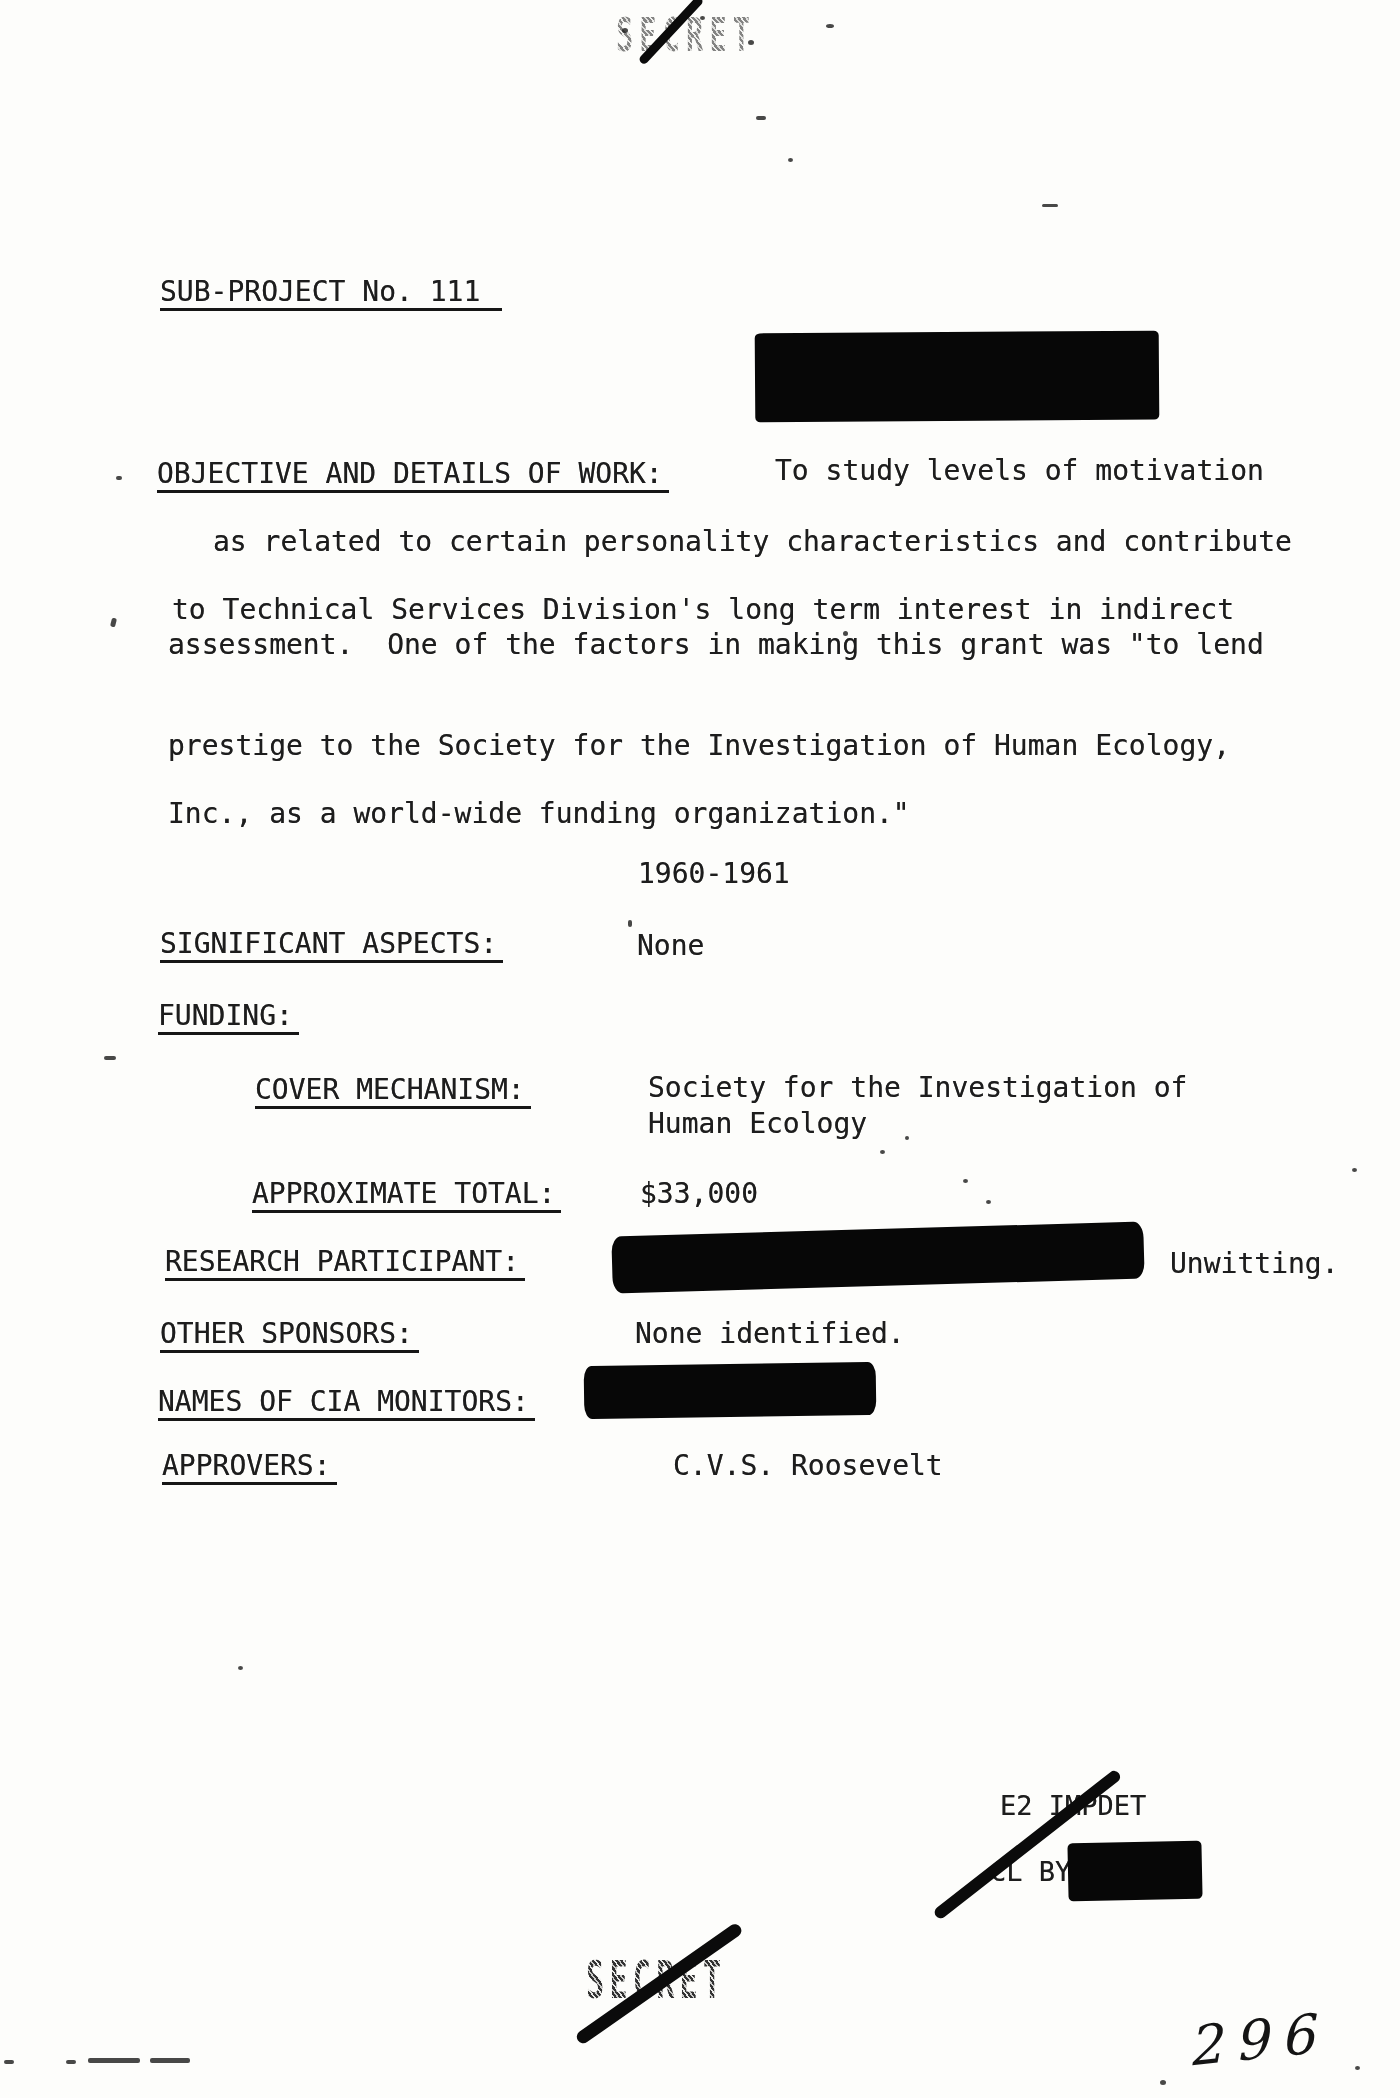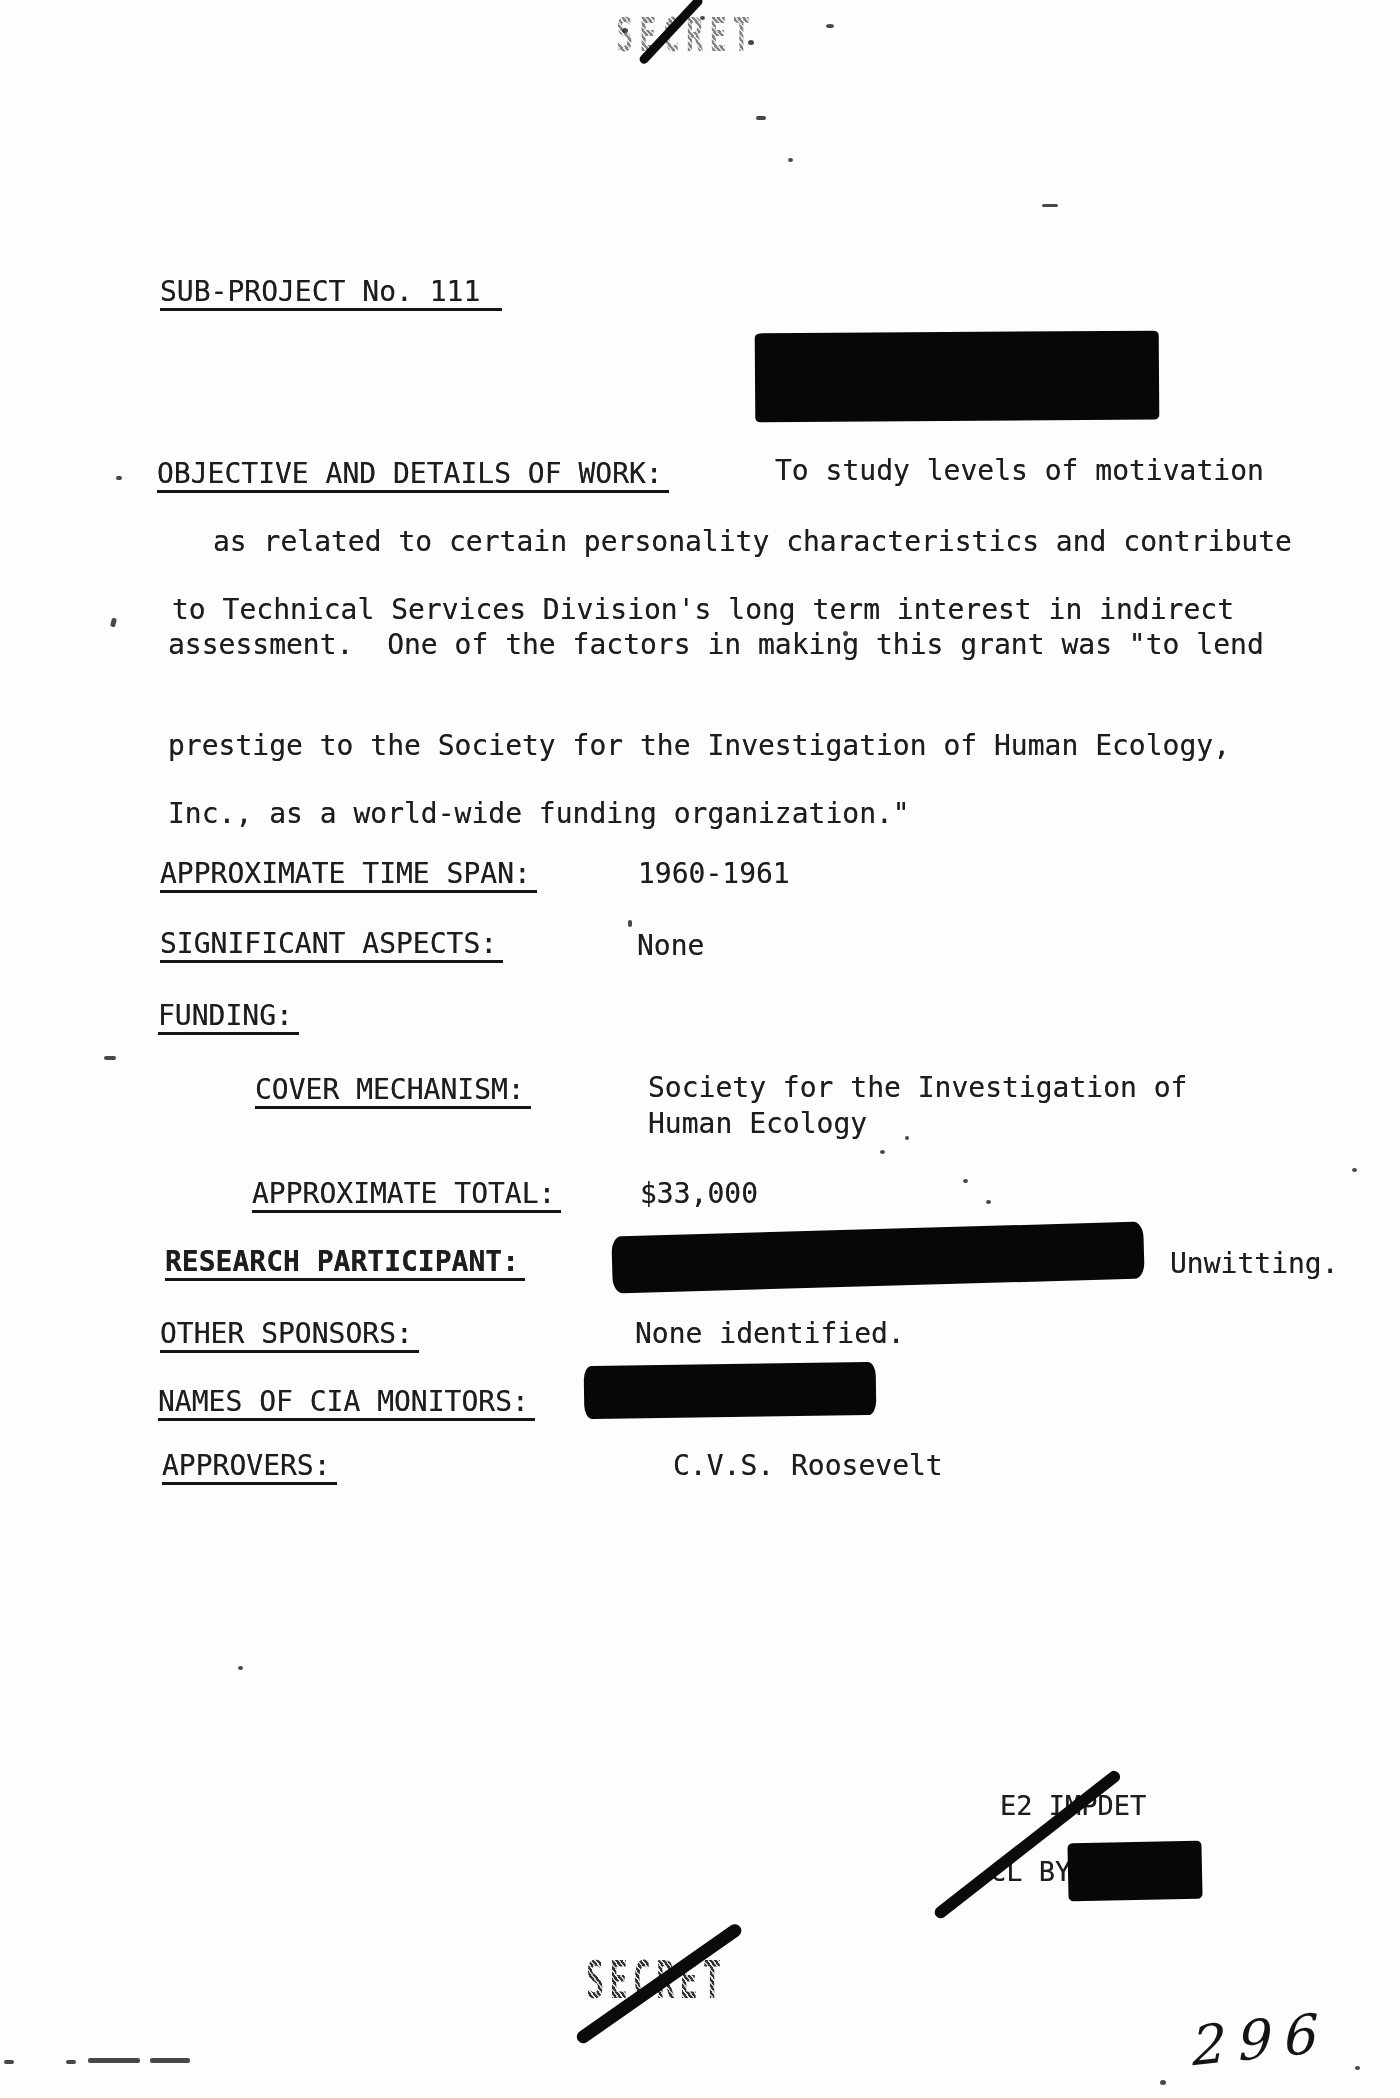--- a/index.html
+++ b/index.html
@@ -85,36 +85,35 @@
   <div class="redact" style="left:755px; top:332px; width:404px; height:89px; border-radius:5px; transform:rotate(-0.4deg);"></div>
 
   <div class="txt" style="left:157px; top:458px;"><span class="lbl">OBJECTIVE AND DETAILS OF WORK:</span></div>
   <div class="txt" style="left:775px; top:455px;">To study levels of motivation</div>
   <div class="txt" style="left:170px; top:526px;margin-left:43px;">as related to certain personality characteristics and contribute</div>
   <div class="txt" style="left:172px; top:594px;">to Technical Services Division's long term interest in indirect</div>
   <div class="txt" style="left:168px; top:629px;">assessment.  One of the factors in making this grant was "to lend</div>
   <div class="txt" style="left:168px; top:730px;">prestige to the Society for the Investigation of Human Ecology,</div>
   <div class="txt" style="left:168px; top:798px;">Inc., as a world-wide funding organization."</div>
 
-  <div class="txt" style="left:160px; top:858px;"><span class="lbl">APPROXIMATE TIME SPAN:</span></div>
   <div class="txt" style="left:638px; top:858px;">1960-1961</div>
 
   <div class="txt" style="left:160px; top:928px;"><span class="lbl">SIGNIFICANT ASPECTS:</span></div>
   <div class="txt" style="left:637px; top:930px;">None</div>
 
   <div class="txt" style="left:158px; top:1000px;"><span class="lbl">FUNDING:</span></div>
 
   <div class="txt" style="left:255px; top:1074px;"><span class="lbl">COVER MECHANISM:</span></div>
   <div class="txt" style="left:648px; top:1072px;">Society for the Investigation of</div>
   <div class="txt" style="left:648px; top:1108px;">Human Ecology</div>
 
   <div class="txt" style="left:252px; top:1178px;"><span class="lbl">APPROXIMATE TOTAL:</span></div>
   <div class="txt" style="left:640px; top:1178px;">$33,000</div>
 
-  <div class="txt" style="left:165px; top:1246px;font-weight:bold;"><span class="lbl">RESEARCH PARTICIPANT:</span></div>
+  <div class="txt" style="left:165px; top:1246px;"><span class="lbl">RESEARCH PARTICIPANT:</span></div>
   <div class="redact" style="left:612px; top:1229px; width:532px; height:57px; border-radius:10px/16px; transform:rotate(-1.6deg);"></div>
   <div class="txt" style="left:1170px; top:1248px;">Unwitting.</div>
 
   <div class="txt" style="left:160px; top:1318px;"><span class="lbl">OTHER SPONSORS:</span></div>
   <div class="txt" style="left:635px; top:1318px;">None identified.</div>
 
   <div class="txt" style="left:158px; top:1386px;"><span class="lbl">NAMES OF CIA MONITORS:</span></div>
   <div class="redact" style="left:584px; top:1364px; width:292px; height:53px; border-radius:8px/14px; transform:rotate(-0.8deg);"></div>
 
   <div class="txt" style="left:162px; top:1450px;"><span class="lbl">APPROVERS:</span></div>

